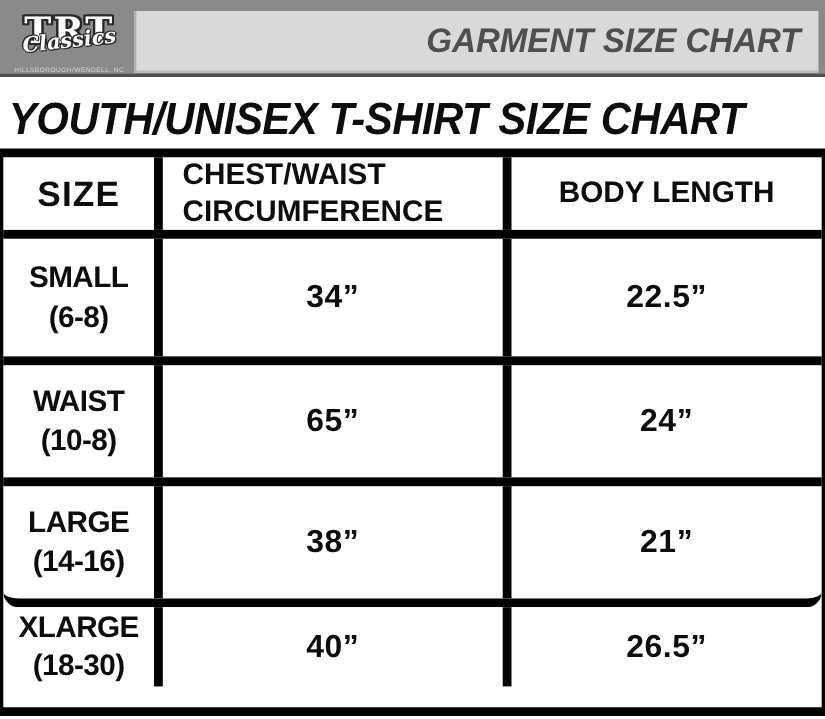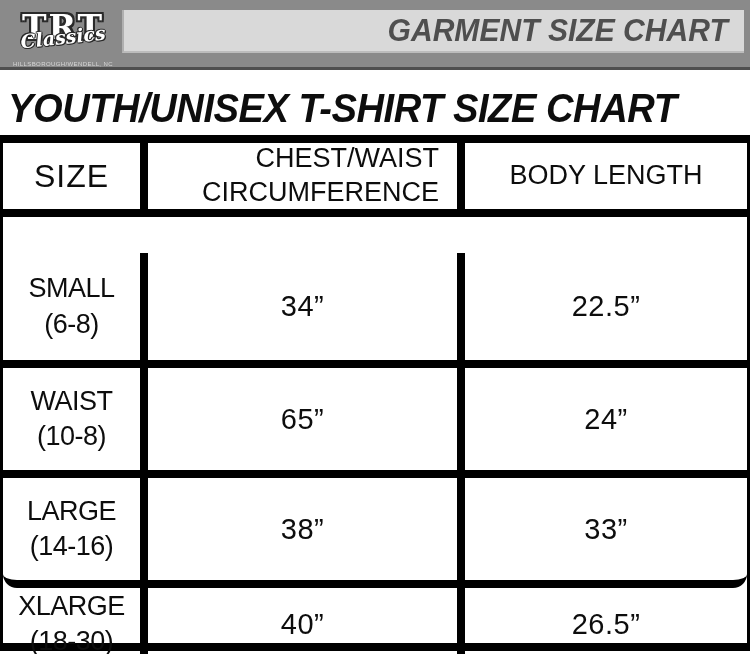--- a/index.html
+++ b/index.html
@@ -52,21 +52,21 @@
     width: 114px;
     text-align: center;
     font-size: 6px;
     letter-spacing: 0.4px;
     color: #d6d6d6;
     white-space: nowrap;
   }
   .banner {
     position: absolute;
     left: 122px; top: 10px;
-    width: 622px; height: 43px;
+    width: 622px; height: 56px;
     background: #d9d9d9;
     border-left: 2px solid #b0b0b0;
     border-bottom: 2px solid #bcbcbc;
     display: flex;
     align-items: center;
     justify-content: flex-end;
     padding-right: 16px;
   }
   .banner-title {
     font-weight: bold;
@@ -104,31 +104,31 @@
     height: 516px;
     border-top: 8px solid #000;
     border-bottom: 8px solid #000;
     border-left: 3px solid #000;
     border-right: 3px solid #000;
     background: #ffffff;
   }
   .t-row { display: flex; border-bottom: 8px solid #000; }
   .t-row.last { border-bottom: none; }
   .t-head { height: 74px; }
-  .r1 { height: 115px; margin-top: 36px; }
+  .r1 { height: 115px; }
   .r2 { height: 110px; }
   .r3 { height: 110px; border-radius: 14px; }
   .r4 { height: 72px; }
   .cell {
     display: flex;
     flex-direction: column;
     align-items: center;
     justify-content: center;
-    text-align: right;
-    font-weight: normal;
+    text-align: left;
+    font-weight: bold;
     border-right: 8px solid #000;
     line-height: 1.25;
   }
   .c1 { width: 145px; flex: none; }
   .c2 { width: 317px; flex: none; }
   .c3 { flex: 1; border-right: none; }
   .t-head .c1 { font-size: 32px; letter-spacing: 1px; }
   .t-head .c2 { font-size: 27px; padding: 0 18px; }
   .t-head .c3 { font-size: 27px; }
   .val { font-size: 29px; letter-spacing: 0.5px; }
@@ -188,21 +188,21 @@
 
   <div class="t-row r3">
     <div class="cell c1">
       <div class="size-name">LARGE</div>
       <div class="size-range">(14-16)</div>
     </div>
     <div class="cell c2">
       <span class="val">38”</span>
     </div>
     <div class="cell c3">
-      <span class="val">33”</span>
+      <span class="val">21”</span>
     </div>
   </div>
 
   <div class="t-row r4 last">
     <div class="cell c1">
       <div class="size-name">XLARGE</div>
       <div class="size-range">(18-30)</div>
     </div>
     <div class="cell c2">
       <span class="val">40”</span>

